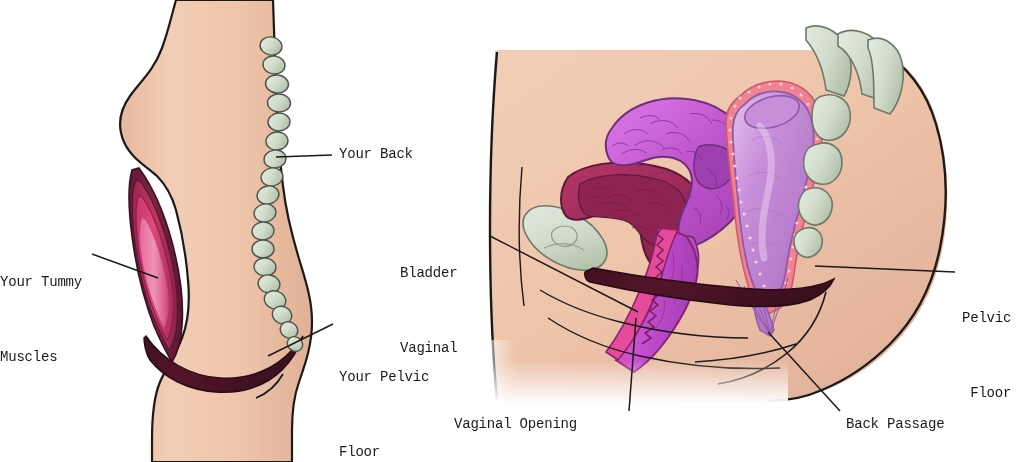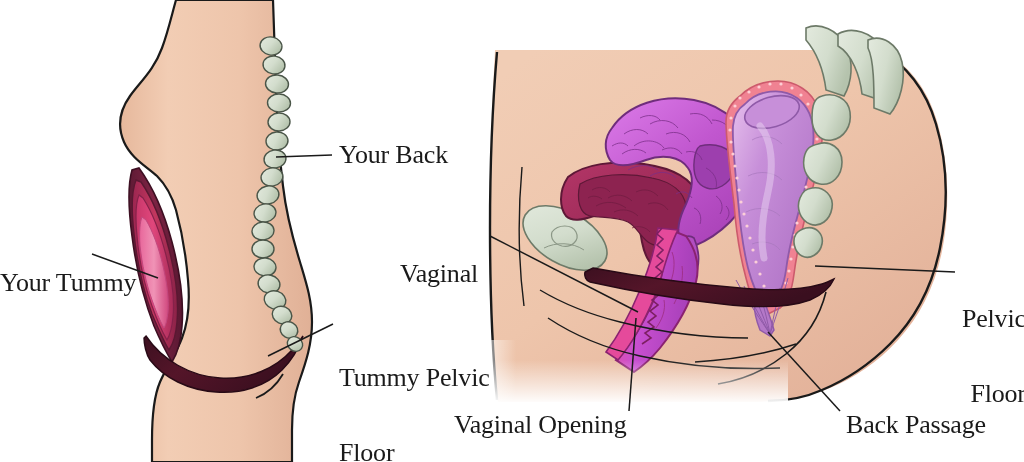--- a/index.html
+++ b/index.html
@@ -23,23 +23,23 @@
   #art {
     position: absolute;
     left: 0;
     top: 0;
     width: 1024px;
     height: 462px;
   }
   .label {
     position: absolute;
     color: #1a1a1a;
-    font-size: 26px;
+    font-size: 14px;
     line-height: 25px;
-    font-family: Liberation Serif, serif;
+    font-family: Liberation Mono, monospace;
     white-space: pre;
     letter-spacing: -0.2px;
   }
   .lbl-your-back     { left: 339px; top: 142px; }
   .lbl-tummy         { left: 0;   top: 220px; }
   .lbl-left-pf       { left: 339px; top: 315px; }
   .lbl-bladder       { left: 400px; top: 211px; }
   .lbl-vaginal       { left: 454px; top: 412px; }
   .lbl-back-passage  { left: 846px; top: 412px; }
   .lbl-right-pf      { left: 962px; top: 256px; text-align: right; }
@@ -473,28 +473,30 @@
       <line x1="629" y1="411" x2="636" y2="318" stroke="#1a1a1a" stroke-width="1.5"></line>
       <line x1="840" y1="411" x2="768" y2="332" stroke="#1a1a1a" stroke-width="1.5"></line>
       <line x1="815" y1="266" x2="955" y2="272" stroke="#1a1a1a" stroke-width="1.5"></line>
     </g>
   </svg>
 
   <div class="label lbl-your-back">Your Back</div>
 
   <div class="label lbl-tummy">
     <div>Your Tummy</div>
+    <div>Muscles</div>
   </div>
 
   <div class="label lbl-left-pf">
-    <div>Tummy Pelvic</div>
+    <div>Your Pelvic</div>
     <div>Floor</div>
   </div>
 
   <div class="label lbl-bladder">
+    <div>Bladder</div>
     <div>Vaginal</div>
   </div>
 
   <div class="label lbl-vaginal">Vaginal Opening</div>
 
   <div class="label lbl-back-passage">Back Passage</div>
 
   <div class="label lbl-right-pf">
     <div>Pelvic</div>
     <div>Floor</div>

